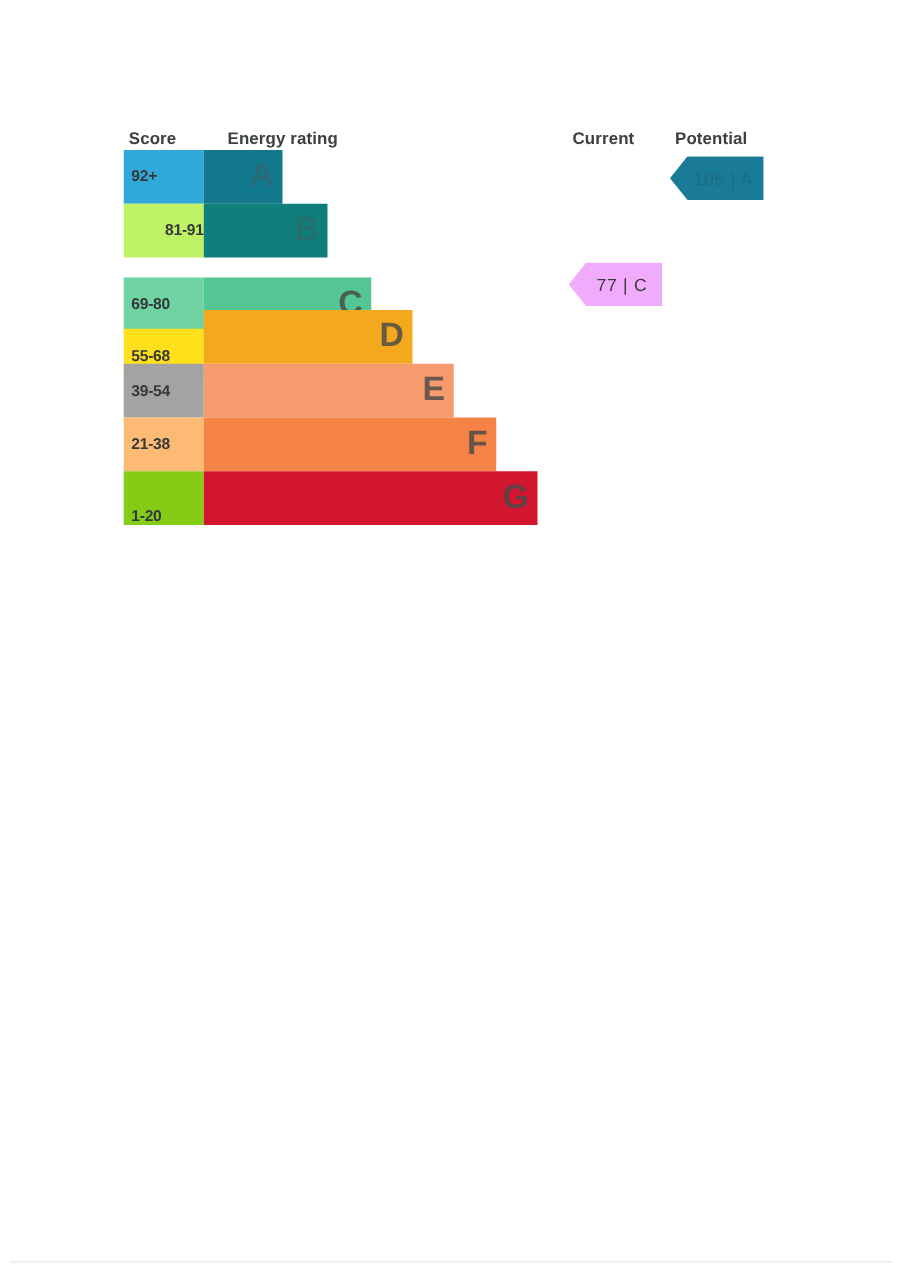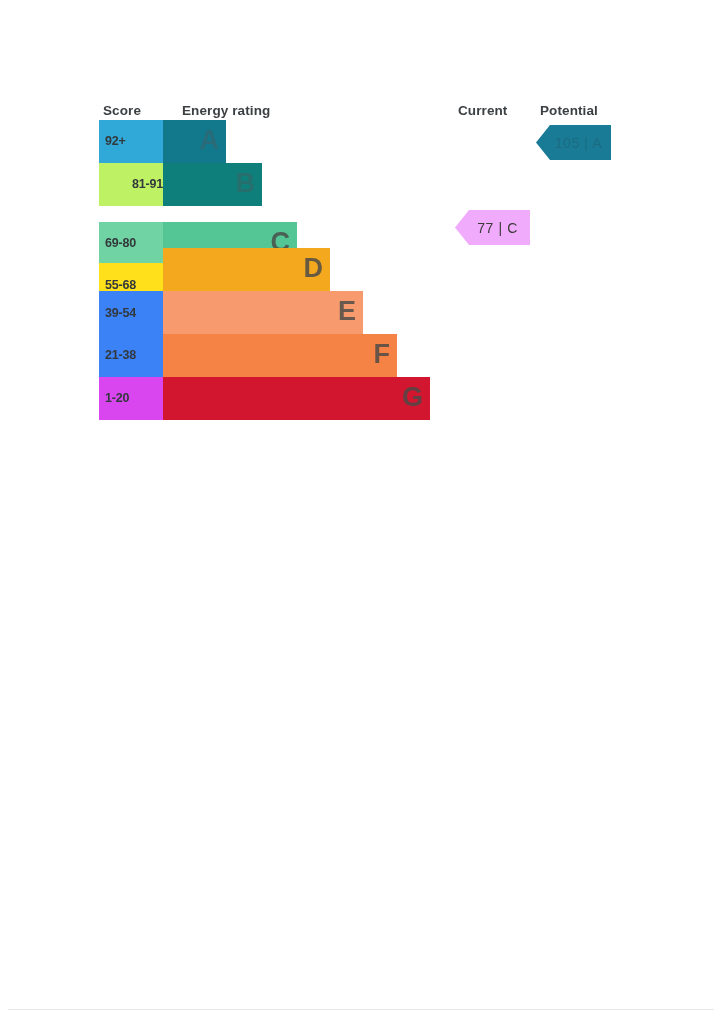--- a/index.html
+++ b/index.html
@@ -175,39 +175,39 @@
     <div class="band-row" style="top:128.4px;">
       <div class="band-score" style="background: rgb(255, 224, 26); margin-top: 15px;">
         <span class="band-score-label">55-68</span>
       </div>
       <div class="band-bar" style="width: 167px; background: rgb(244, 168, 29);">
         <span class="band-letter">D</span>
       </div>
     </div>
 
     <div class="band-row" style="top:171.2px;">
-      <div class="band-score" style="background: #3b82f6;">
+      <div class="band-score" style="background: #a3a3a3;">
         <span class="band-score-label">39-54</span>
       </div>
       <div class="band-bar" style="width: 200px; background: rgb(247, 154, 110);">
         <span class="band-letter">E</span>
       </div>
     </div>
 
     <div class="band-row" style="top:214px;">
-      <div class="band-score" style="background: #3b82f6;">
+      <div class="band-score" style="background: #fdba74;">
         <span class="band-score-label">21-38</span>
       </div>
       <div class="band-bar" style="width: 234px; background: rgb(245, 131, 69);">
         <span class="band-letter">F</span>
       </div>
     </div>
 
     <div class="band-row" style="top:256.8px;">
-      <div class="band-score" style="background: #d946ef;">
+      <div class="band-score" style="background: #84cc16; align-items: flex-end;">
         <span class="band-score-label">1-20</span>
       </div>
       <div class="band-bar" style="width: 267px; background: rgb(211, 22, 47);">
         <span class="band-letter">G</span>
       </div>
     </div>
 
   </div>
 
   <div class="rating-arrow" id="arrow-current" style="background: #f0abfc;">

